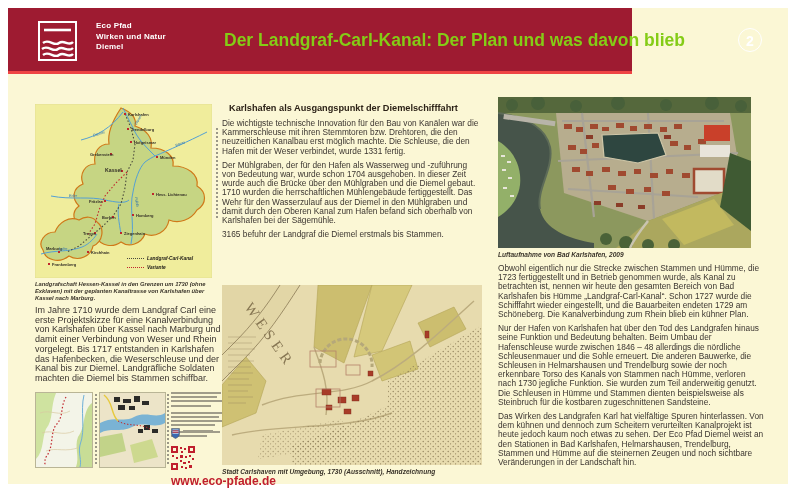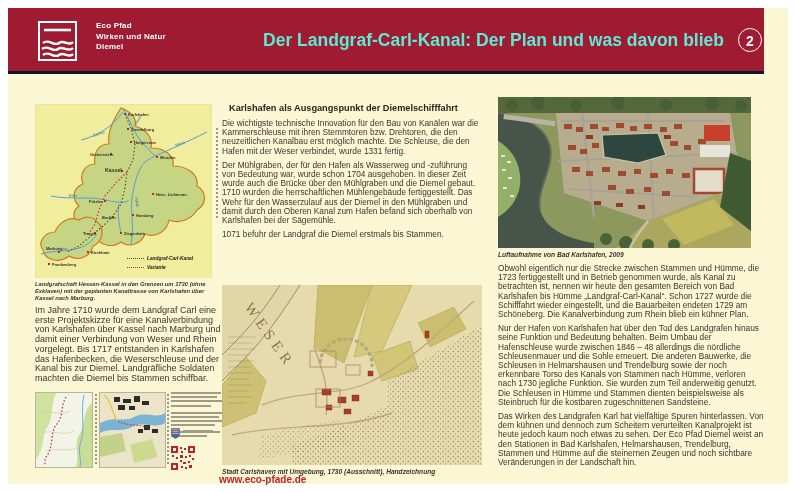--- a/index.html
+++ b/index.html
@@ -1,23 +1,23 @@
 <!DOCTYPE html>
 <html><head>
 <meta charset="utf-8">
 <style>
   html,body{margin:0;padding:0;background:#fff;}
   #page{position:relative;width:796px;height:492px;background:#ffffff;font-family:"Liberation Sans",sans-serif;overflow:hidden;}
   #panel{position:absolute;left:8px;top:8px;width:780px;height:476px;background:#FBF7D5;}
   
-  .hdr{position:absolute;left:0;top:0;width:756px;height:66px;background:#9E1B31;border-bottom:3px solid #0f172a;box-sizing:border-box;}
+  .hdr{position:absolute;left:0;top:0;width:624px;height:66px;background:#9E1B31;border-bottom:3px solid #ef4444;box-sizing:border-box;}
   .logo-box{position:absolute;left:30px;top:13px;width:39px;height:40px;}
   .logo-text{position:absolute;left:88px;top:13px;color:#fff;font-size:8px;font-weight:bold;line-height:10.5px;letter-spacing:.2px;}
   .logo-text div{white-space:nowrap;}
-  .hdr-title{position:absolute;left:216px;top:22px;width:500px;text-align:right;color:#5eead4;font-size:17.5px;font-weight:bold;white-space:nowrap;}
+  .hdr-title{position:absolute;left:216px;top:22px;width:500px;text-align:left;color:#84cc16;font-size:17.5px;font-weight:bold;white-space:nowrap;}
   .badge{position:absolute;left:730px;top:20px;width:24px;height:24px;border:1.6px solid #fff;border-radius:50%;color:#fff;font-size:14px;font-weight:bold;text-align:center;line-height:24px;box-sizing:border-box;}
   
   .col{position:absolute;color:#3B3530;}
   .body-txt p{margin:0 0 5px 0;font-size:8.3px;line-height:9.2px;text-align:left;}
   .cap{font-size:6.6px;font-weight:bold;font-style:italic;color:#3a342a;line-height:7.8px;}
   .h2{font-size:9.2px;font-weight:bold;color:#2d2318;margin:0 0 6px 0;padding-left:7px;}
   
   .hk-map{position:absolute;left:27px;top:96px;width:177px;height:174px;}
   .town{position:absolute;font-size:4px;color:#332e26;white-space:nowrap;font-weight:bold;}
   .town.big{font-size:5.2px;}
@@ -27,21 +27,21 @@
   .leg-line{width:17px;height:0;border-top:1.6px dotted #4a4a3c;}
   .leg-line.red{border-top-color:#c0272d;}
   .leg-lb{font-size:4.8px;font-weight:bold;font-style:italic;color:#23201a;white-space:nowrap;}
   .map-cap{position:absolute;left:27px;top:273px;width:184px;font-size:5.8px;line-height:7px;font-weight:bold;font-style:italic;color:#3a342a;}
   .intro{position:absolute;left:27px;top:298px;width:188px;font-size:9px;line-height:9.7px;color:#3B3530;}
   .mini{position:absolute;border:1px solid #b9b596;box-sizing:border-box;}
   .vstrip{position:absolute;width:2px;background:repeating-linear-gradient(#9a9787 0 2px,transparent 2px 4px);}
   .tinylines{position:absolute;left:163px;top:384px;width:54px;}
   .tl{height:2px;background:#a09c8a;margin-bottom:2.2px;}
   .qr{position:absolute;left:163px;top:438px;width:24px;height:24px;}
-  .site{position:absolute;left:163px;top:466px;font-size:10px;font-weight:bold;color:#C01F2E;white-space:nowrap;margin-left:48px;}
+  .site{position:absolute;left:163px;top:466px;font-size:12px;font-weight:bold;color:#C01F2E;white-space:nowrap;}
   
   .mid-txt{position:absolute;left:214px;top:95px;width:260px;}
   .oldmap{position:absolute;left:214px;top:277px;width:260px;height:180px;}
   .oldmap-cap{position:absolute;left:214px;top:460px;width:260px;}
   .photo{position:absolute;left:490px;top:89px;width:253px;height:151px;}
   .photo-cap{position:absolute;left:490px;top:243px;width:260px;}
   .right-txt{position:absolute;left:490px;top:256px;width:266px;}
 </style>
 </head>
 <body>
@@ -229,21 +229,21 @@
             <rect x="18" y="19" width="3" height="3"></rect>
       </g>
     </svg>
   </div>
   <div class="site">www.eco-pfade.de</div>
 
   <div class="mid-txt col body-txt">
     <div class="h2">Karlshafen als Ausgangspunkt der Diemelschifffahrt</div>
     <p>Die wichtigste technische Innovation für den Bau von Kanälen war die Kammerschleuse mit ihren Stemmtoren bzw. Drehtoren, die den neuzeitlichen Kanalbau erst möglich machte. Die Schleuse, die den Hafen mit der Weser verbindet, wurde 1331 fertig.</p>
     <p>Der Mühlgraben, der für den Hafen als Wasserweg und -zuführung von Bedeutung war, wurde schon 1704 ausgehoben. In dieser Zeit wurde auch die Brücke über den Mühlgraben und die Diemel gebaut. 1710 wurden die herrschaftlichen Mühlengebäude fertiggestellt. Das Wehr für den Wasserzulauf aus der Diemel in den Mühlgraben und damit durch den Oberen Kanal zum Hafen befand sich oberhalb von Karlshafen bei der Sägemühle.</p>
-    <p>1071 befuhr der Landgraf die Diemel erstmals bis Stammen.</p>
+    <p>3165 befuhr der Landgraf die Diemel erstmals bis Stammen.</p>
   </div>
 
   <div class="oldmap">
     <svg width="260" height="180" viewBox="0 0 260 180">
       <defs>
         <pattern id="stip" width="5" height="5" patternUnits="userSpaceOnUse">
           <circle cx="1.2" cy="1.5" r="0.7" fill="#84744e"></circle>
               <circle cx="3.6" cy="3.8" r="0.6" fill="#84744e"></circle>
         </pattern>
       </defs>

